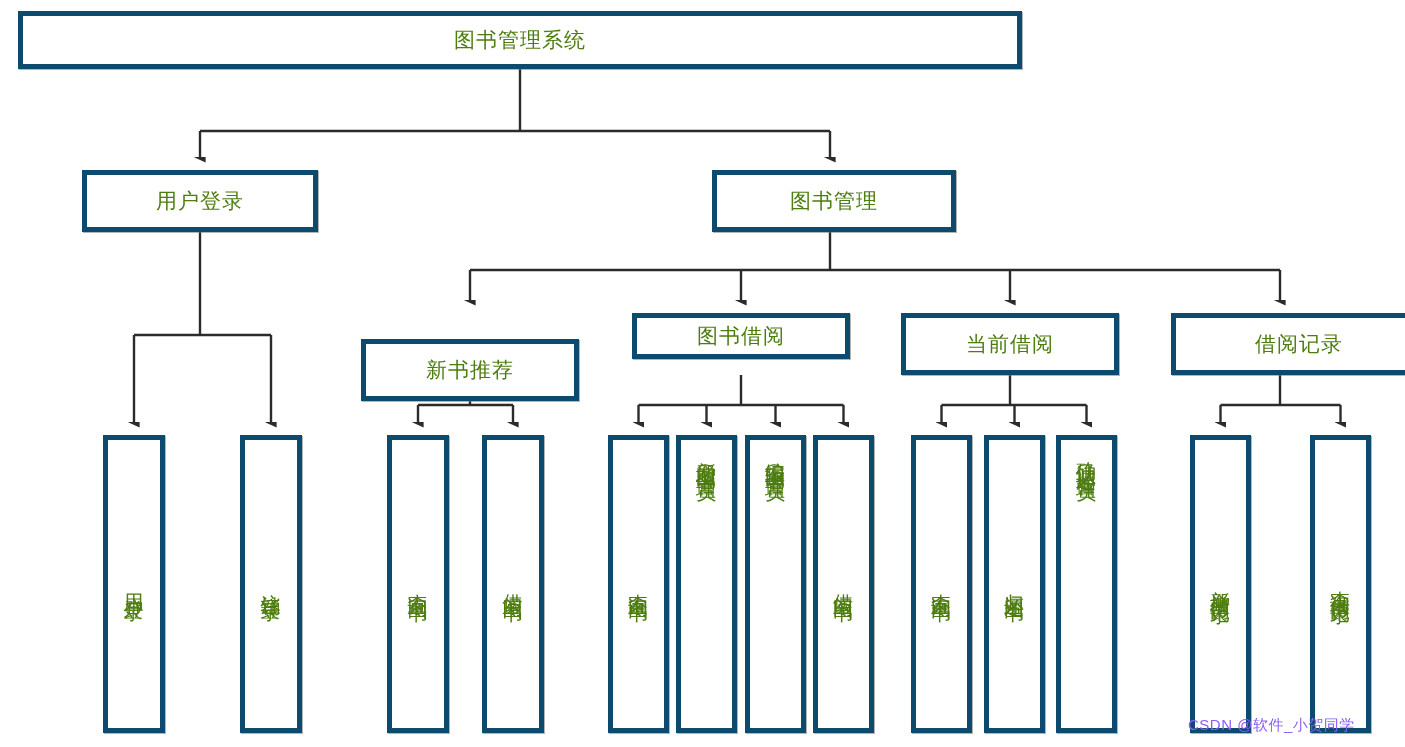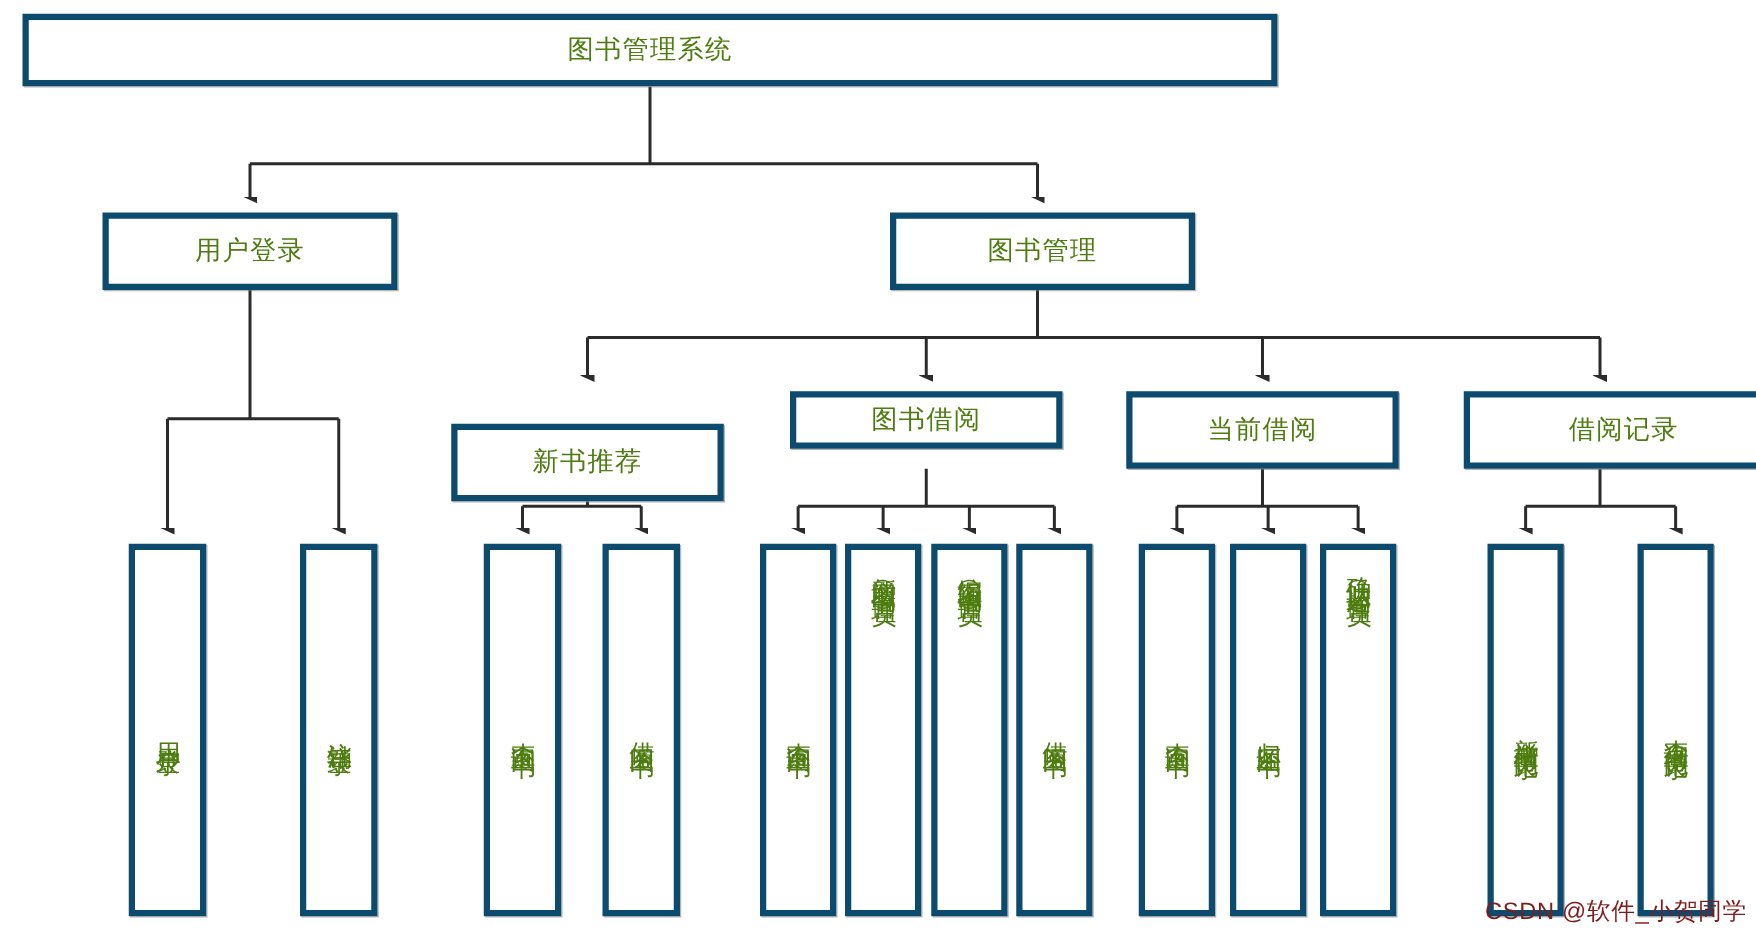--- a/index.html
+++ b/index.html
@@ -63,22 +63,22 @@
     line-height: 1;
   }
   .node.vert.centered {
     align-items: center;
     padding-top: 0;
   }
   .watermark {
     position: absolute;
     left: 1188px;
     top: 716px;
-    font-size: 19px;
-    color: #7f1d1d;
+    font-size: 15px;
+    color: #8b5cf6;
     letter-spacing: 0.5px;
     white-space: nowrap;
     z-index: 3;
     font-family: "Liberation Sans", "DejaVu Sans", sans-serif;
   }
 </style>
 </head>
 <body>
 
 <div id="diagram">

